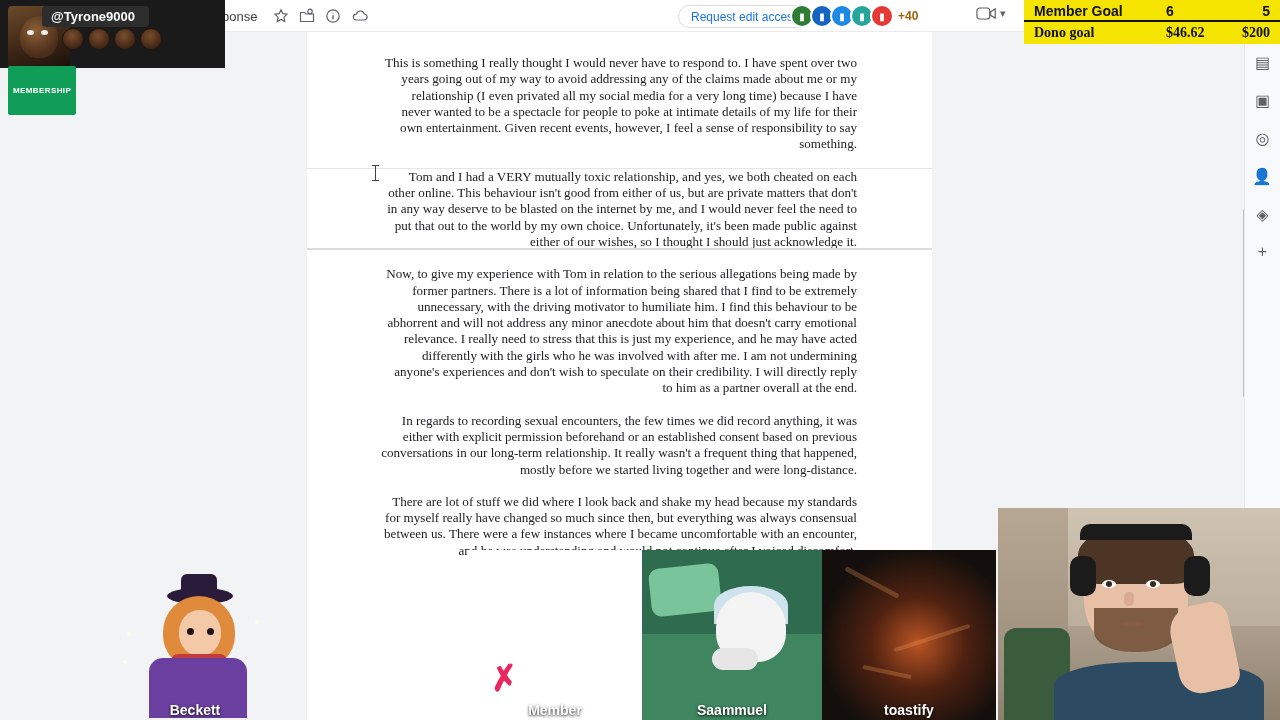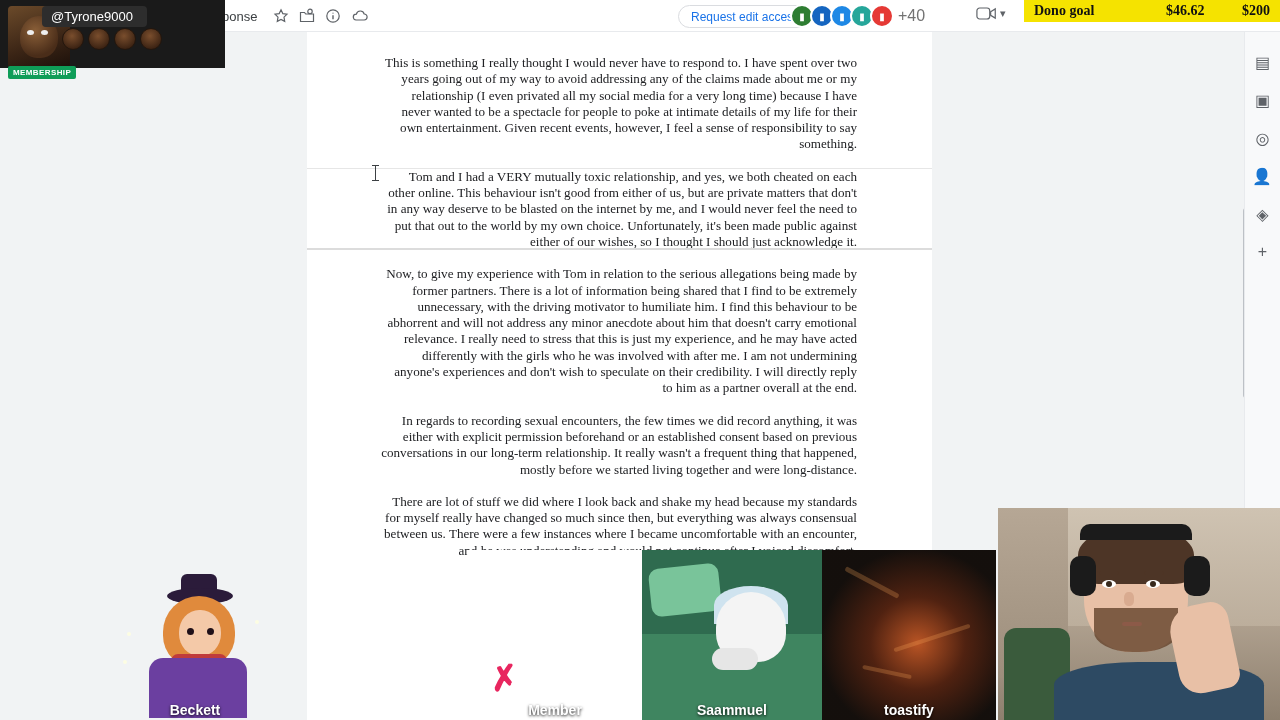--- a/index.html
+++ b/index.html
@@ -48,22 +48,22 @@
     display: flex; align-items: center;
   }
   .av {
     width: 24px; height: 24px; border-radius: 50%;
     margin-left: -4px; border: 2px solid #fff;
     display: flex; align-items: center; justify-content: center;
     font-size: 10px; color: #fff;
   }
   .av:first-child { margin-left: 0; }
   .av-more {
-    margin-left: 4px; font-size: 16px; color: #737373;
-    display: flex; align-items: center; height: 24px;
+    margin-left: 4px; font-size: 12px; color: #a16207;
+    display: flex; align-items: center; height: 24px; font-weight: bold;
   }
   .cam-btn {
     position: absolute; left: 976px; top: 6px;
     display: flex; align-items: center; gap: 2px;
     color: #5f6368; font-size: 11px;
   }
 
   
   .page-bg {
     position: absolute; top: 32px; left: 0; width: 1024px; height: 688px;
@@ -160,27 +160,27 @@
   }
   .emote {
     width: 22px; height: 22px; border-radius: 50%;
     background: radial-gradient(circle at 45% 35%, #7a4e2d, #3c2313 75%);
     border: 1px solid #23160d;
   }
   .membership-tag {
     position: absolute; left: 8px; top: 66px;
     background: #0f9d58; color: #fff;
     font-size: 8px; font-weight: bold; letter-spacing: 0.4px;
-    padding: 2px 5px; border-radius: 2px;
+    padding: 20px 5px; border-radius: 2px;
   }
   .handle-chip {
     position: absolute; left: 42px; top: 6px;
     display: flex; align-items: center; gap: 5px;
     background: #2d2d2d; color: #fff; border-radius: 4px;
-    padding: 3px 9px; font-size: 13px; font-weight: normal;
+    padding: 3px 9px; font-size: 13px; font-weight: bold;
   }
   .name-faded {
     position: absolute; left: 45px; top: 9px;
     font-size: 11px; color: #9aa0a6;
   }
 
   
   .thumbs {
     position: absolute; left: 0; bottom: 0; width: 1280px; height: 170px;
   }
@@ -461,20 +461,26 @@
   <div class="rail">
     <div class="rail-ic">▤</div>
     <div class="rail-ic">▣</div>
     <div class="rail-ic">◎</div>
     <div class="rail-ic">👤</div>
     <div class="rail-ic">◈</div>
     <div class="rail-ic">+</div>
   </div>
 
   <div class="goals">
+    <div class="goal-row row1">
+      <span class="goal-label">Member Goal</span>
+      <span class="goal-mid">6</span>
+      <span class="goal-right">5</span>
+      <span class="goal-underline"></span>
+    </div>
     <div class="goal-row row2">
       <span class="goal-label">Dono goal</span>
       <span class="goal-mid">$46.62</span>
       <span class="goal-right">$200</span>
     </div>
   </div>
 
   <div class="alert-box">
     <div class="alert-pfp">
       <div class="face"></div>

